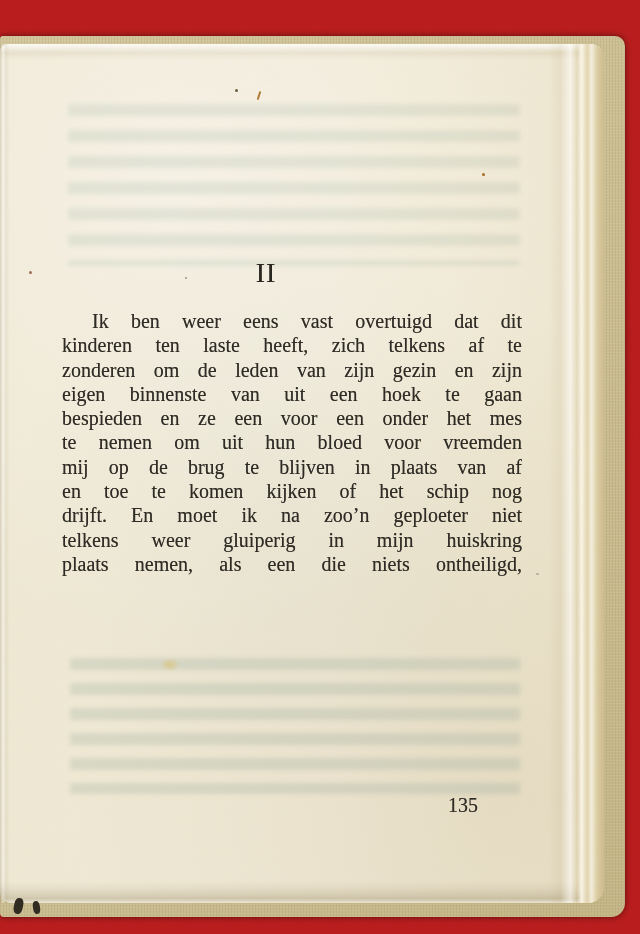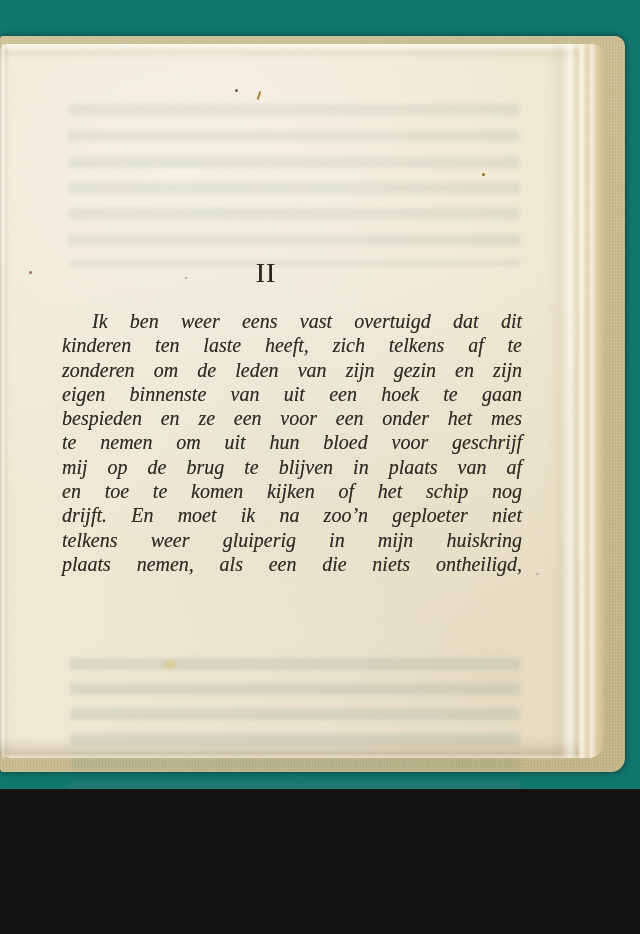--- a/index.html
+++ b/index.html
@@ -1,18 +1,18 @@
 <!DOCTYPE html>
 <html><head>
 <meta charset="utf-8">
 <style>
   html,body{margin:0;padding:0;background:#131311;}
   .photo{
-    position:relative;width:640px;height:789px;overflow:hidden;
-    background:#0f766e;
+    position:relative;width:640px;height:934px;overflow:hidden;
+    background:#b91c1c;
     font-family:"Liberation Serif", serif;
   }
   
   .book-cover{
     position:absolute;left:0;top:36px;right:15px;bottom:17px;
     background:
       repeating-linear-gradient(0deg, rgba(255,255,255,0.07) 0 1px, rgba(0,0,0,0) 1px 3px),
       repeating-linear-gradient(90deg, rgba(118,102,58,0.10) 0 1px, rgba(0,0,0,0) 1px 3px),
       linear-gradient(135deg,#d2c59b 0%, #cbbe92 45%, #c3b584 100%);
     border-radius:3px 10px 14px 4px;
@@ -66,21 +66,20 @@
   .chapter-heading{
     position:absolute;left:0;right:0;top:215px;margin:0;padding:0 72px 0 0;
     text-align:center;font-weight:normal;
     font-size:28px;line-height:28px;letter-spacing:1px;
     color:#29261f;text-shadow:0 0 0.5px rgba(41,38,31,0.6);
   }
   .text-block{
     position:absolute;left:62px;top:265px;width:460px;
     font-size:20px;line-height:24.3px;color:#2d2a24;
     text-shadow:0 0 0.5px rgba(45,42,36,0.55);
-    font-style:italic;
   }
   .line{text-align:justify;text-align-last:justify;white-space:normal;}
   .line.first{text-indent:30px;}
   .line.last{text-align-last:left;}
   .page-number{
     position:absolute;left:440px;top:750px;
     font-size:20px;color:#2d2a24;text-shadow:0 0 0.5px rgba(45,42,36,0.55);margin-left:8px;
   }
   
   .ghost{position:absolute;filter:blur(2px);pointer-events:none;}
@@ -121,21 +120,21 @@
     <div class="ghost ghost-bottom"></div>
 
     <h2 class="chapter-heading">II</h2>
 
     <div class="text-block">
         <div class="line first">Ik ben weer eens vast overtuigd dat dit</div>
         <div class="line">kinderen ten laste heeft, zich telkens af te</div>
         <div class="line">zonderen om de leden van zijn gezin en zijn</div>
         <div class="line">eigen binnenste van uit een hoek te gaan</div>
         <div class="line">bespieden en ze een voor een onder het mes</div>
-        <div class="line">te nemen om uit hun bloed voor geschrijf</div>
+        <div class="line">te nemen om uit hun bloed voor vreemden</div>
         <div class="line">mij op de brug te blijven in plaats van af</div>
         <div class="line">en toe te komen kijken of het schip nog</div>
         <div class="line">drijft. En moet ik na zoo’n geploeter niet</div>
         <div class="line">telkens weer gluiperig in mijn huiskring</div>
         <div class="line">plaats nemen, als een die niets ontheiligd,</div>
       </div>
 
     <div class="page-number">135</div>
 
     <div class="speck sp1"></div>

